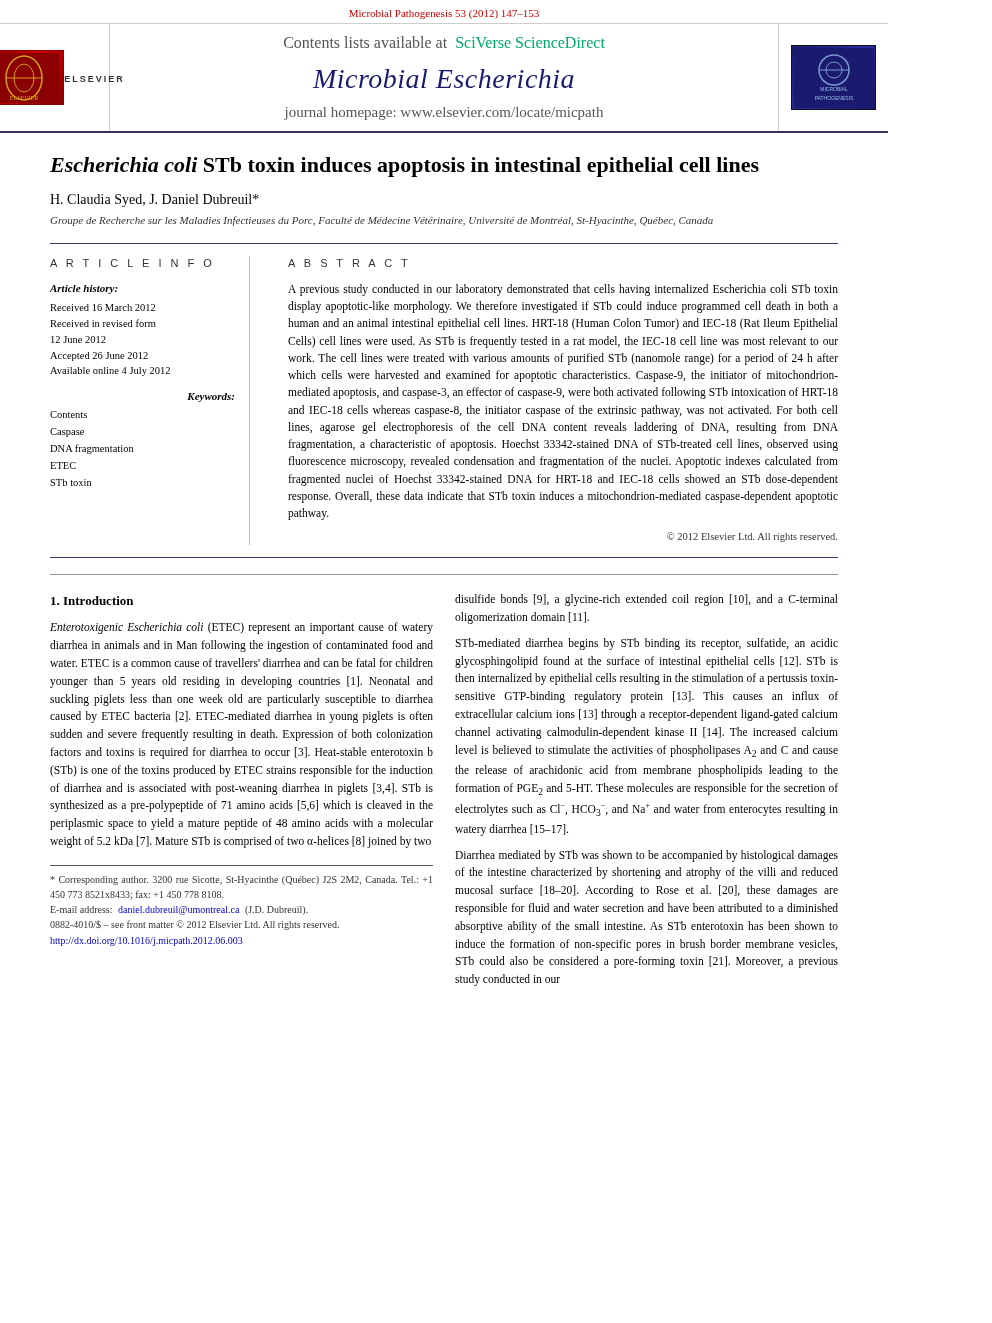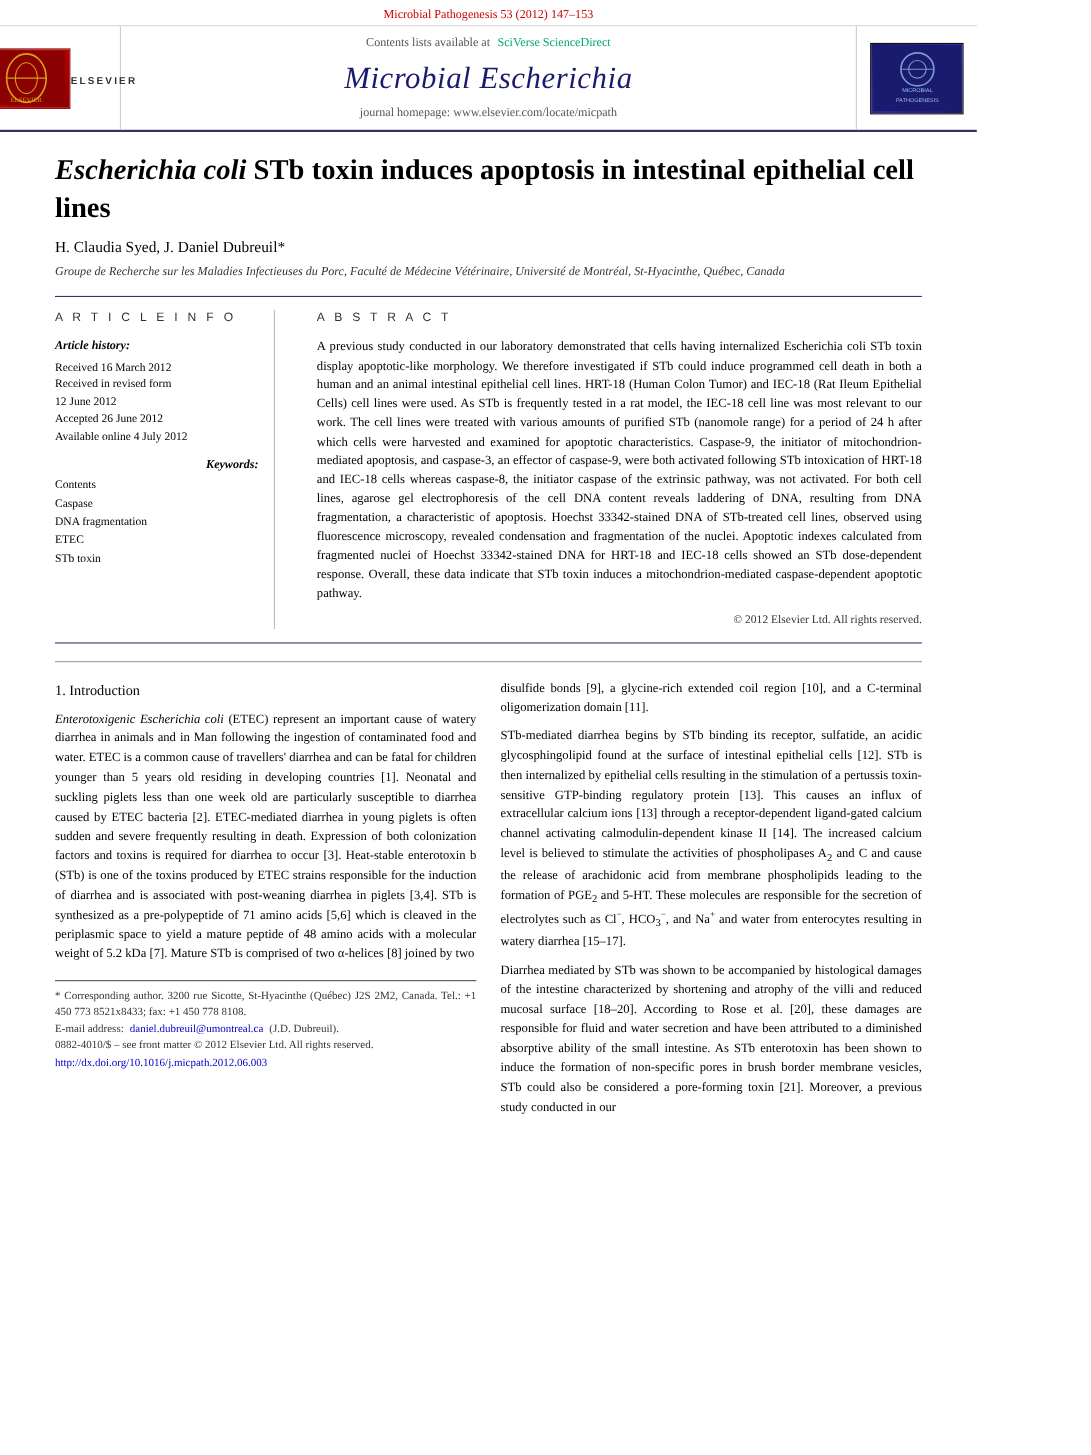--- a/index.html
+++ b/index.html
@@ -50,37 +50,37 @@
     }
     .journal-header-right {
       width: 110px;
       display: flex;
       align-items: center;
       justify-content: center;
       padding: 8px;
       border-left: 1px solid #ccc;
     }
     .sciverse-link {
-      font-size: 11px;
+      font-size: 16px;
       color: #555;
       margin-bottom: 4px;
     }
     .sciverse-link a {
       color: #0a6;
       text-decoration: none;
     }
     .journal-title-main {
       font-size: 28px;
       font-style: italic;
       color: #1a1a6e;
       font-weight: normal;
       letter-spacing: 0.5px;
     }
     .journal-homepage {
-      font-size: 11px;
+      font-size: 15px;
       color: #555;
       margin-top: 4px;
     }
     
     .elsevier-logo {
       display: flex;
       flex-direction: row;
       align-items: center;
     }
     .elsevier-logo-box {
@@ -118,21 +118,21 @@
       font-size: 6px;
       text-align: center;
       border: 1px solid #111;
     }
     
     .main-content {
       padding: 18px 50px 20px 50px;
     }
     
     .article-title {
-      font-size: 26px;
+      font-size: 22px;
       font-weight: bold;
       margin-bottom: 10px;
       line-height: 1.3;
       color: #000;
     }
     .article-title em {
       font-style: italic;
     }
     .authors {
       font-size: 14px;
@@ -219,21 +219,21 @@
       gap: 22px;
     }
     .body-col {
       flex: 1;
       font-size: 11.5px;
       line-height: 1.55;
       text-align: justify;
     }
     .section-heading {
       font-size: 13px;
-      font-weight: normal;
+      font-weight: bold;
       margin-bottom: 8px;
       color: #000;
     }
     .body-col p {
       margin-bottom: 8px;
       font-size: 11.5px;
       line-height: 1.55;
       text-align: justify;
     }
     .body-col sup {

